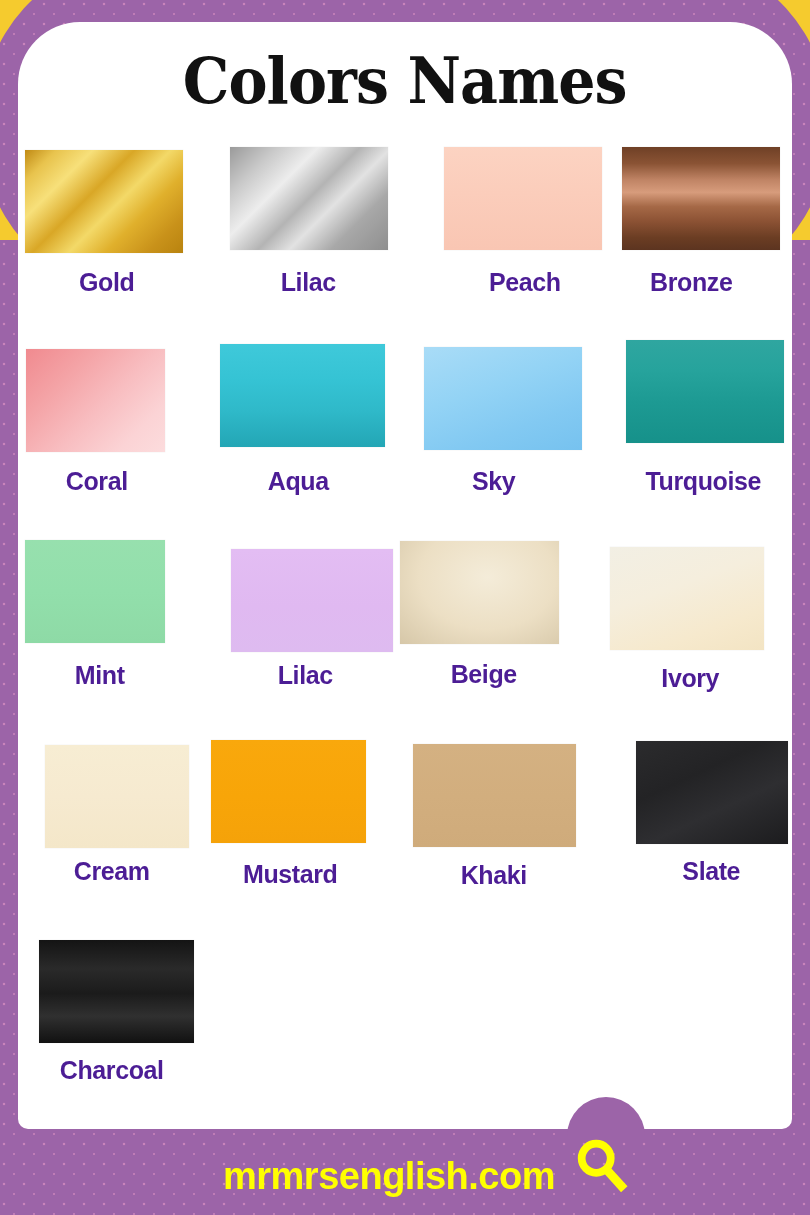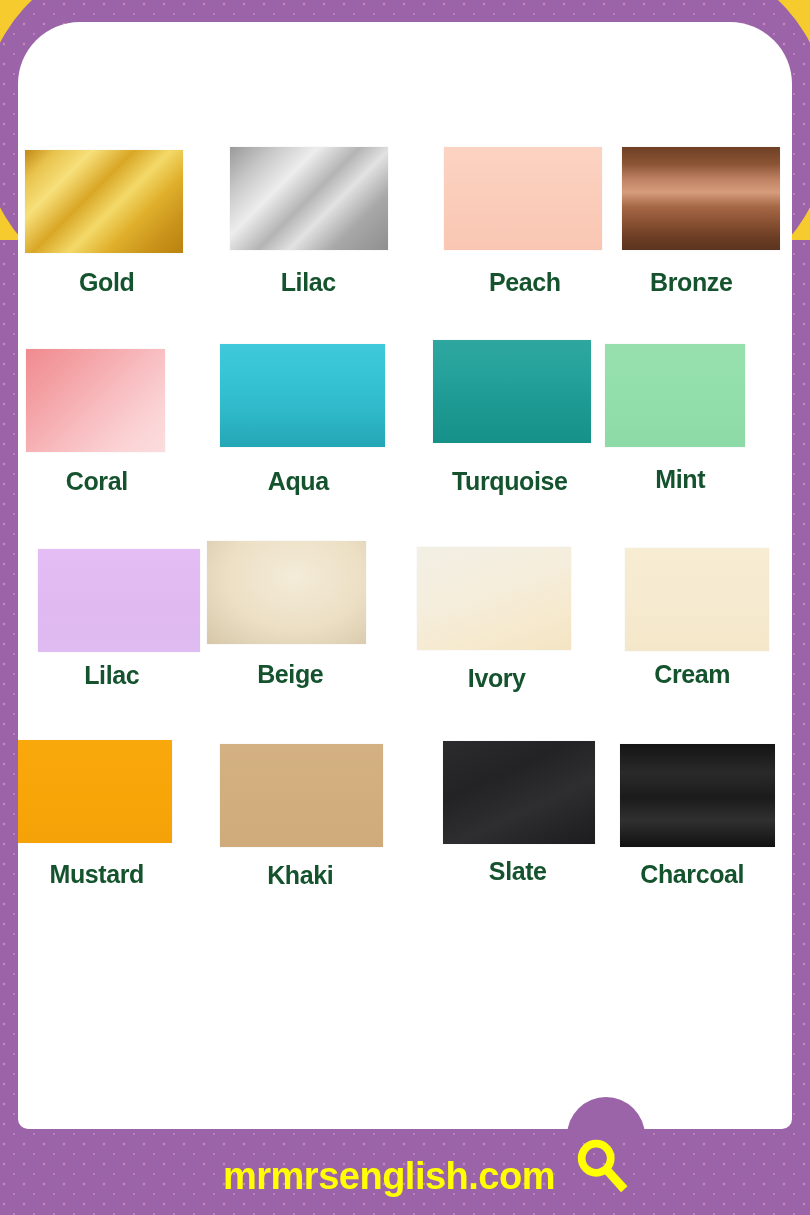--- a/index.html
+++ b/index.html
@@ -71,21 +71,21 @@
   }
   .swatch{
     width:158px;height:103px;
     background:#ddd;
     box-shadow:0 0 0 .5px rgba(0,0,0,.04);
   }
   .label{
     margin-top:15px;
     font-size:25px;
     font-weight:bold;
-    color:#14532d;
+    color:#4c1d95;
     letter-spacing:-.4px;
     white-space:nowrap;
   }
   
   .cell.c0  .swatch{transform:translate(-11px,0)}
   .cell.c0  .label {transform:translate(-8px,0)}
   .cell.c1  .swatch{transform:translate(1px,-3px)}
   .cell.c2  .swatch{transform:translate(6px,-3px)}
   .cell.c2  .label {transform:translate(-4px,0)}
   .cell.c3  .swatch{transform:translate(21px,-3px)}
@@ -162,20 +162,23 @@
 
   <div class="swoosh" id="swoosh-left">
     <div class="arc"></div>
   </div>
   <div class="swoosh" id="swoosh-right">
     <div class="arc"></div>
   </div>
 
   <div id="card">
 
+    <div id="title-wrap">
+      <div id="page-title">Colors Names</div>
+    </div>
 
     <div id="grid">
         <div class="cell c0">
           <div class="swatch" style="background: linear-gradient(135deg, rgb(192, 138, 20) 0%, rgb(232, 195, 77) 12%, rgb(247, 224, 122) 26%, rgb(217, 167, 38) 42%, rgb(243, 217, 104) 56%, rgb(224, 176, 44) 70%, rgb(201, 146, 26) 86%, rgb(184, 131, 15) 100%);"></div>
           <div class="label">Gold</div>
         </div>
         <div class="cell c1">
           <div class="swatch" style="background: linear-gradient(135deg, rgb(154, 154, 154) 0%, rgb(201, 201, 201) 18%, rgb(237, 237, 237) 34%, rgb(180, 180, 180) 50%, rgb(226, 226, 226) 62%, rgb(168, 168, 168) 78%, rgb(143, 143, 143) 100%);"></div>
           <div class="label">Lilac</div>
         </div>
@@ -188,20 +191,24 @@
           <div class="label">Bronze</div>
         </div>
         <div class="cell c4">
           <div class="swatch" style="background: linear-gradient(135deg, rgb(240, 138, 143) 0%, rgb(244, 163, 166) 28%, rgb(248, 189, 192) 55%, rgb(251, 211, 213) 80%, rgb(252, 220, 221) 100%);"></div>
           <div class="label">Coral</div>
         </div>
         <div class="cell c5">
           <div class="swatch" style="background: linear-gradient(rgb(63, 201, 218) 0%, rgb(53, 195, 212) 35%, rgb(47, 185, 201) 65%, rgb(35, 166, 181) 100%);"></div>
           <div class="label">Aqua</div>
         </div>
+        <div class="cell c6">
+          <div class="swatch" style="background: linear-gradient(160deg, rgb(169, 220, 247) 0%, rgb(147, 211, 245) 40%, rgb(130, 201, 242) 72%, rgb(118, 194, 239) 100%);"></div>
+          <div class="label">Sky</div>
+        </div>
         <div class="cell c7">
           <div class="swatch" style="background: linear-gradient(rgb(47, 166, 160) 0%, rgb(38, 163, 156) 30%, rgb(29, 154, 147) 60%, rgb(22, 145, 138) 100%);"></div>
           <div class="label">Turquoise</div>
         </div>
         <div class="cell c8">
           <div class="swatch" style="background: linear-gradient(rgb(151, 224, 174) 0%, rgb(146, 223, 171) 50%, rgb(142, 218, 166) 100%);"></div>
           <div class="label">Mint</div>
         </div>
         <div class="cell c10">
           <div class="swatch" style="background: linear-gradient(rgb(227, 189, 243) 0%, rgb(224, 185, 241) 55%, rgb(222, 187, 240) 100%);"></div>

